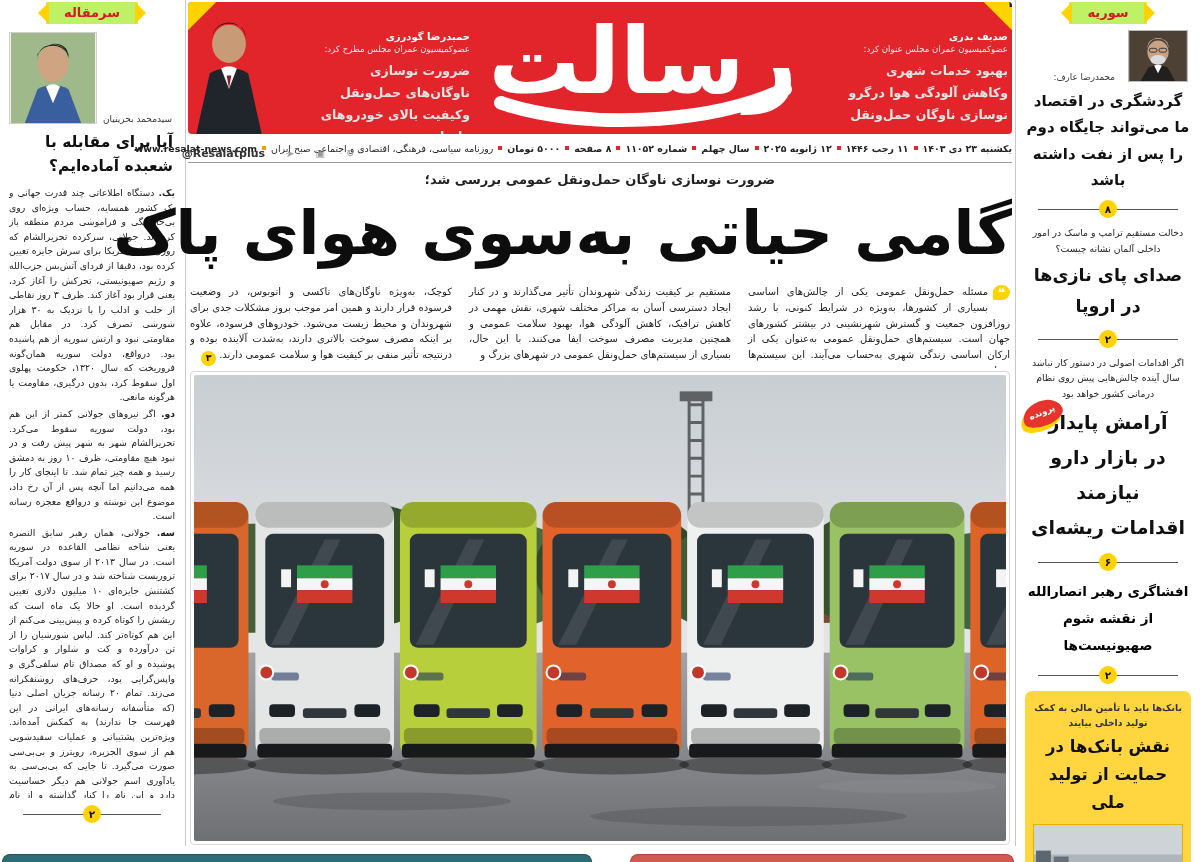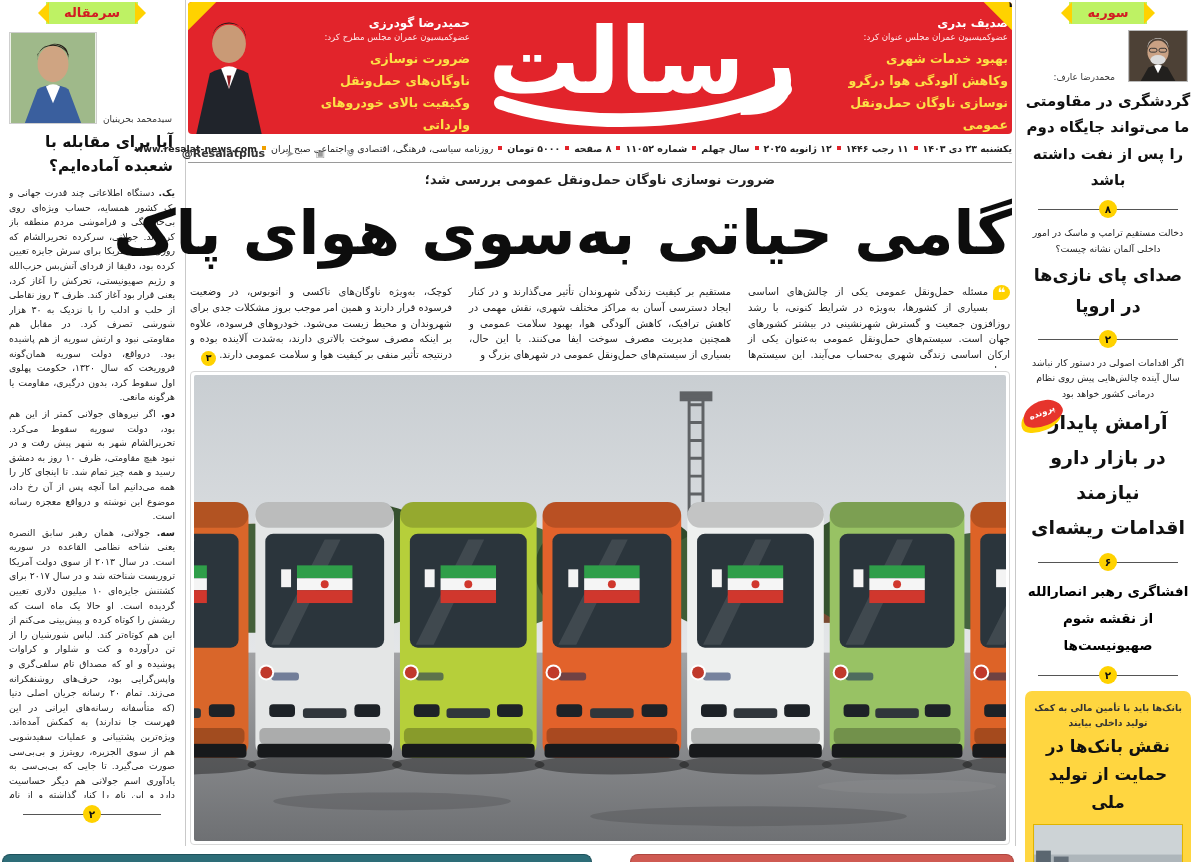--- a/index.html
+++ b/index.html
@@ -68,23 +68,23 @@
   #masthead { position:absolute; left:188px; top:2px; width:824px; height:132px;
               background:#e2242b; border-radius:4px; display:flex; align-items:stretch; overflow:hidden; }
   .corner-badge { position:absolute; width:40px; height:40px; background:#ffd200; transform:rotate(45deg); z-index:3; }
   .corner-badge span { position:absolute; left:50%; top:50%; transform:translate(-50%,-50%) rotate(-45deg);
                        font-size:13px; font-weight:bold; color:#111; }
   #badge-left  { left:-20px; top:-20px; }
   #badge-right { right:-20px; top:-20px; }
   .mh-photo { width:82px; flex:0 0 auto; align-self:flex-end; height:124px; }
   .mh-text { direction:rtl; text-align:right; padding:14px 8px 0; width:208px; flex:0 0 auto; }
   .mh-text.left-side { text-align:right; }
-  .mh-name { color:#fff; font-size:12px; font-weight:bold; }
+  .mh-name { color:#fff; font-size:10px; font-weight:bold;margin-top:15px; }
   .mh-kicker { color:#ffeaea; font-size:8.6px; margin:2px 0 6px; }
-  .mh-line { color:#fde047; font-size:12.5px; font-weight:bold; line-height:1.75; }
+  .mh-line { color:#e5e5e5; font-size:12.5px; font-weight:bold; line-height:1.75; }
   #logo { flex:1; display:flex; align-items:center; justify-content:center; }
 
   
   #dateline { position:absolute; left:188px; top:137px; width:824px; height:22px;
               display:flex; direction:rtl; align-items:center; justify-content:flex-start;
               gap:5px; font-size:9.4px; color:#222; }
   #dateline .sep { width:4px; height:4px; background:#e2242b; display:inline-block; flex:0 0 auto; }
   #dateline .sep.y { background:#f0a000; }
   #dateline .itm { font-weight:bold; white-space:nowrap; }
   #dateline .desc { font-weight:normal; }
@@ -170,21 +170,21 @@
           <ellipse cx="30" cy="22" rx="11" ry="12" fill="#c9a184"></ellipse>
           <path d="M19 18 Q20 8 30 8 Q40 8 41 18 Q41 11 36 9 Q30 6 24 9 Q19 11 19 18 Z" fill="#e9e9e9"></path>
           <ellipse cx="30" cy="30" rx="8" ry="5" fill="#dcdcdc"></ellipse>
           <rect x="21" y="18" width="8" height="4" rx="2" fill="none" stroke="#333" stroke-width="1"></rect>
           <rect x="31" y="18" width="8" height="4" rx="2" fill="none" stroke="#333" stroke-width="1"></rect>
           <path d="M12 52 L20 38 Q30 33 40 38 L48 52 Z" fill="#22201e"></path>
           <path d="M26 36 L30 44 L34 36 Q30 34 26 36 Z" fill="#fff"></path>
         </svg>
         <span class="photo-cap">محمدرضا عارف:</span>
       </div>
-      <h3 class="sb-h1">گردشگری در مقاومتی ما می‌تواند جایگاه دوم را پس از نفت داشته باشد</h3>
+      <h3 class="sb-h1">گردشگری در اقتصاد ما می‌تواند جایگاه دوم را پس از نفت داشته باشد</h3>
       <div class="pgdiv">
           <span class="pgline"></span>
           <span class="pgnum">۸</span>
         </div>
     </div>
 
     <div class="sb-item">
       <div class="sb-kicker">دخالت مستقیم ترامپ و ماسک در امور داخلی آلمان نشانه چیست؟</div>
       <h3 class="sb-h2">صدای پای نازی‌ها در اروپا</h3>
       <div class="pgdiv">

